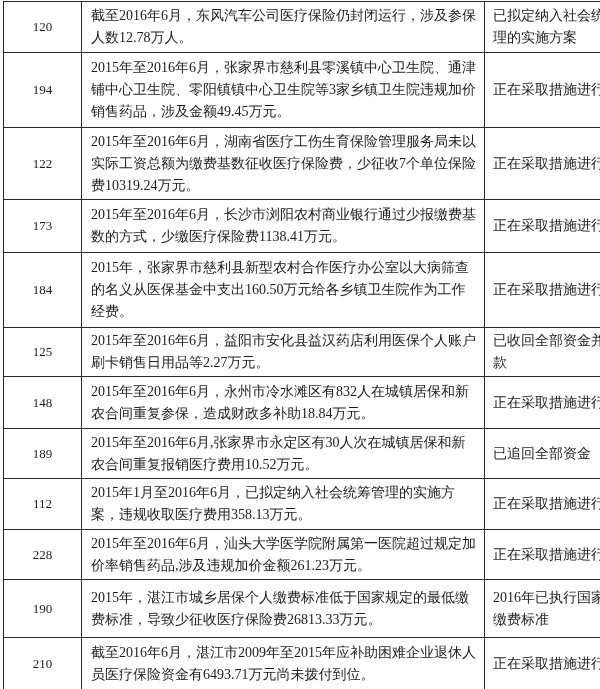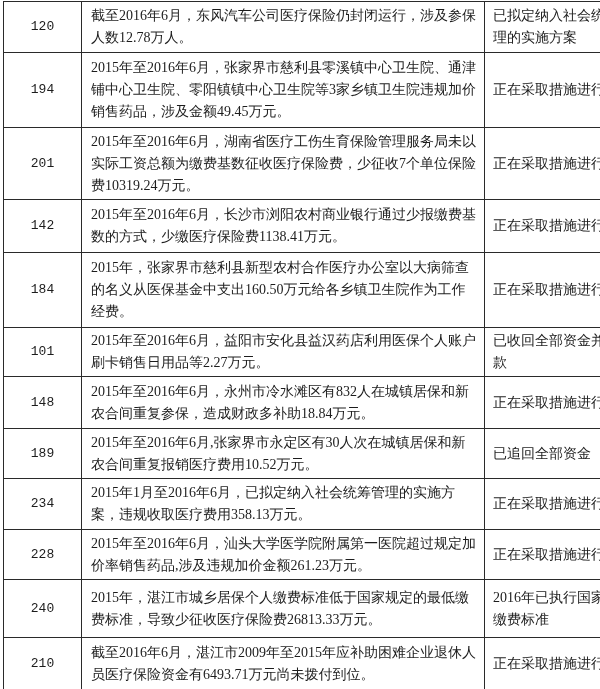--- a/index.html
+++ b/index.html
@@ -23,21 +23,20 @@
     border: 1px solid #2a2a2a;
     vertical-align: middle;
     color: #1c1c1c;
     overflow: hidden;
   }
   td.cell-no {
     width: 75px;
     text-align: center;
     font-size: 13px;
     line-height: 16px;
-    font-family: Liberation Mono, monospace;
   }
   td.cell-issue {
     width: 388px;
     padding: 2px 5px 2px 9px;
     font-size: 14px;
     line-height: 22px;
     text-align: left;
     word-break: break-all;
   }
   td.cell-status {
@@ -72,61 +71,61 @@
           <td class="cell-no">120</td>
           <td class="cell-issue">截至2016年6月，东风汽车公司医疗保险仍封闭运行，涉及参保人数12.78万人。</td>
           <td class="cell-status">已拟定纳入社会统筹管理的实施方案</td>
         </tr>
         <tr class="r1">
           <td class="cell-no">194</td>
           <td class="cell-issue">2015年至2016年6月，张家界市慈利县零溪镇中心卫生院、通津铺中心卫生院、零阳镇镇中心卫生院等3家乡镇卫生院违规加价销售药品，涉及金额49.45万元。</td>
           <td class="cell-status">正在采取措施进行整改</td>
         </tr>
         <tr class="r2">
-          <td class="cell-no">201</td>
+          <td class="cell-no">122</td>
           <td class="cell-issue">2015年至2016年6月，湖南省医疗工伤生育保险管理服务局未以实际工资总额为缴费基数征收医疗保险费，少征收7个单位保险费10319.24万元。</td>
           <td class="cell-status">正在采取措施进行整改</td>
         </tr>
         <tr class="r3">
-          <td class="cell-no">142</td>
+          <td class="cell-no">173</td>
           <td class="cell-issue">2015年至2016年6月，长沙市浏阳农村商业银行通过少报缴费基数的方式，少缴医疗保险费1138.41万元。</td>
           <td class="cell-status">正在采取措施进行整改</td>
         </tr>
         <tr class="r4">
           <td class="cell-no">184</td>
           <td class="cell-issue">2015年，张家界市慈利县新型农村合作医疗办公室以大病筛查的名义从医保基金中支出160.50万元给各乡镇卫生院作为工作经费。</td>
           <td class="cell-status">正在采取措施进行整改</td>
         </tr>
         <tr class="r5">
-          <td class="cell-no">101</td>
+          <td class="cell-no">125</td>
           <td class="cell-issue">2015年至2016年6月，益阳市安化县益汉药店利用医保个人账户刷卡销售日用品等2.27万元。</td>
           <td class="cell-status">已收回全部资金并处罚款</td>
         </tr>
         <tr class="r6">
           <td class="cell-no">148</td>
           <td class="cell-issue">2015年至2016年6月，永州市冷水滩区有832人在城镇居保和新农合间重复参保，造成财政多补助18.84万元。</td>
           <td class="cell-status">正在采取措施进行整改</td>
         </tr>
         <tr class="r7">
           <td class="cell-no">189</td>
           <td class="cell-issue">2015年至2016年6月,张家界市永定区有30人次在城镇居保和新农合间重复报销医疗费用10.52万元。</td>
           <td class="cell-status">已追回全部资金</td>
         </tr>
         <tr class="r8">
-          <td class="cell-no">234</td>
+          <td class="cell-no">112</td>
           <td class="cell-issue">2015年1月至2016年6月，已拟定纳入社会统筹管理的实施方案，违规收取医疗费用358.13万元。</td>
           <td class="cell-status">正在采取措施进行整改</td>
         </tr>
         <tr class="r9">
           <td class="cell-no">228</td>
           <td class="cell-issue">2015年至2016年6月，汕头大学医学院附属第一医院超过规定加价率销售药品,涉及违规加价金额261.23万元。</td>
           <td class="cell-status">正在采取措施进行整改</td>
         </tr>
         <tr class="r10">
-          <td class="cell-no">240</td>
+          <td class="cell-no">190</td>
           <td class="cell-issue">2015年，湛江市城乡居保个人缴费标准低于国家规定的最低缴费标准，导致少征收医疗保险费26813.33万元。</td>
           <td class="cell-status">2016年已执行国家规定缴费标准</td>
         </tr>
         <tr class="r11">
           <td class="cell-no">210</td>
           <td class="cell-issue">截至2016年6月，湛江市2009年至2015年应补助困难企业退休人员医疗保险资金有6493.71万元尚未拨付到位。</td>
           <td class="cell-status">正在采取措施进行整改</td>
         </tr>
       </tbody>
   </table>

